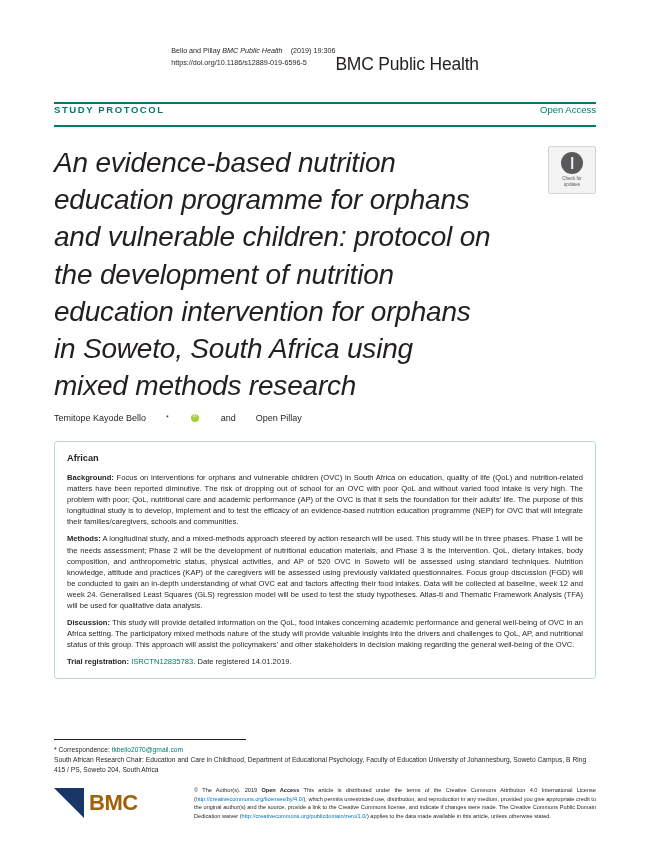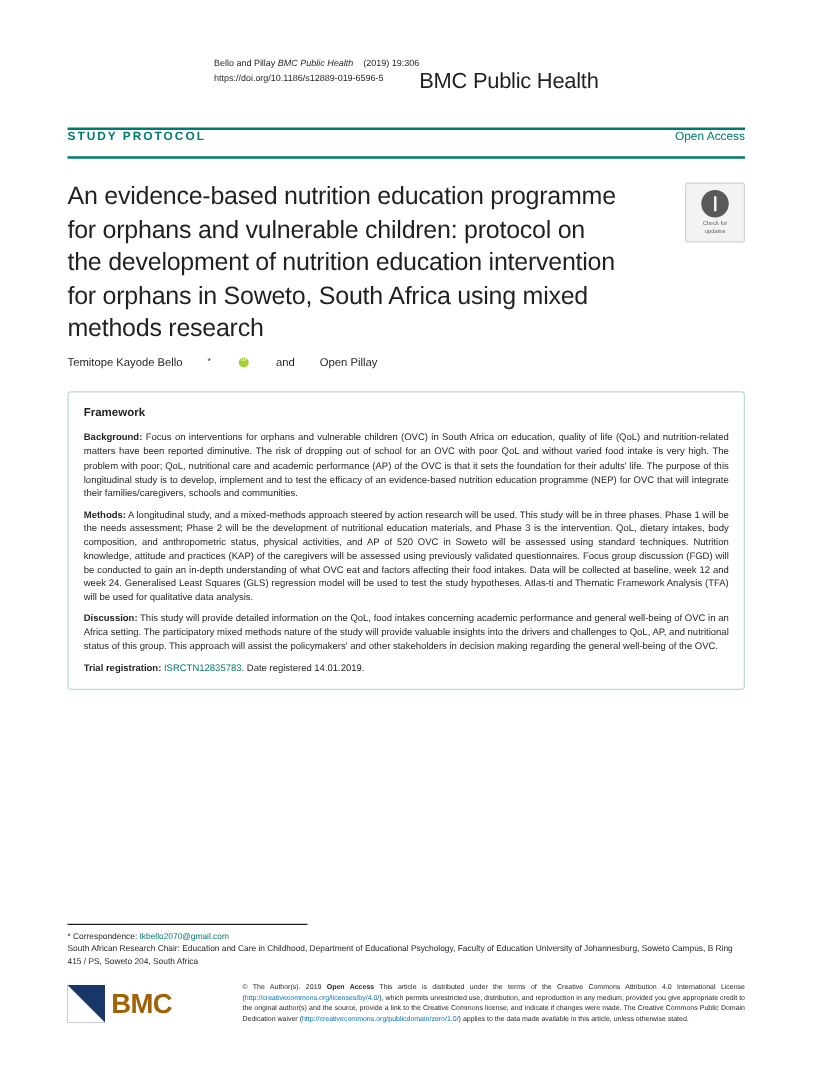--- a/index.html
+++ b/index.html
@@ -74,27 +74,28 @@
     color: #007a6d;
     font-weight: normal;
   }
 
   
   .title-wrap {
     position: relative;
     margin-top: 17px;
   }
   .title {
-    font-size: 20px;
+    font-size: 28px;
     line-height: 1.33;
     font-weight: normal;
     color: #231f20;
     margin: 0;
     width: 440px;
     letter-spacing: -0.2px;
+    font-style: italic;
   }
   .crossmark {
     position: absolute;
     right: 0;
     top: 2px;
     width: 48px;
     text-align: center;
   }
   .crossmark-box {
     width: 48px;
@@ -295,21 +296,21 @@
 
   <div class="authors">
     <span>Temitope Kayode Bello</span>
       <span class="star">*</span>
     <span class="orcid"></span>
     <span>and</span>
     <span>Open Pillay</span>
   </div>
 
   <div class="abstract">
-    <h2>Framework</h2>
+    <h2>African</h2>
     <p><span class="lbl">Background:</span><span> Focus on interventions for orphans and vulnerable children (OVC) in South Africa on education, quality of life (QoL) and nutrition-related matters have been reported diminutive. The risk of dropping out of school for an OVC with poor QoL and without varied food intake is very high. The problem with poor; QoL, nutritional care and academic performance (AP) of the OVC is that it sets the foundation for their adults' life. The purpose of this longitudinal study is to develop, implement and to test the efficacy of an evidence-based nutrition education programme (NEP) for OVC that will integrate their families/caregivers, schools and communities.</span></p>
     <p><span class="lbl">Methods:</span><span> A longitudinal study, and a mixed-methods approach steered by action research will be used. This study will be in three phases. Phase 1 will be the needs assessment; Phase 2 will be the development of nutritional education materials, and Phase 3 is the intervention. QoL, dietary intakes, body composition, and anthropometric status, physical activities, and AP of 520 OVC in Soweto will be assessed using standard techniques. Nutrition knowledge, attitude and practices (KAP) of the caregivers will be assessed using previously validated questionnaires. Focus group discussion (FGD) will be conducted to gain an in-depth understanding of what OVC eat and factors affecting their food intakes. Data will be collected at baseline, week 12 and week 24. Generalised Least Squares (GLS) regression model will be used to test the study hypotheses. Atlas-ti and Thematic Framework Analysis (TFA) will be used for qualitative data analysis.</span></p>
     <p><span class="lbl">Discussion:</span><span> This study will provide detailed information on the QoL, food intakes concerning academic performance and general well-being of OVC in an Africa setting. The participatory mixed methods nature of the study will provide valuable insights into the drivers and challenges to QoL, AP, and nutritional status of this group. This approach will assist the policymakers' and other stakeholders in decision making regarding the general well-being of the OVC.</span></p>
     <p><span class="lbl">Trial registration:</span> <a href="#" class="link">ISRCTN12835783</a><span>. Date registered 14.01.2019.</span></p>
   </div>
 
   <div class="footer">
     <div class="footer-rule"></div>
     <div class="correspondence">
       <span>* Correspondence:</span>

